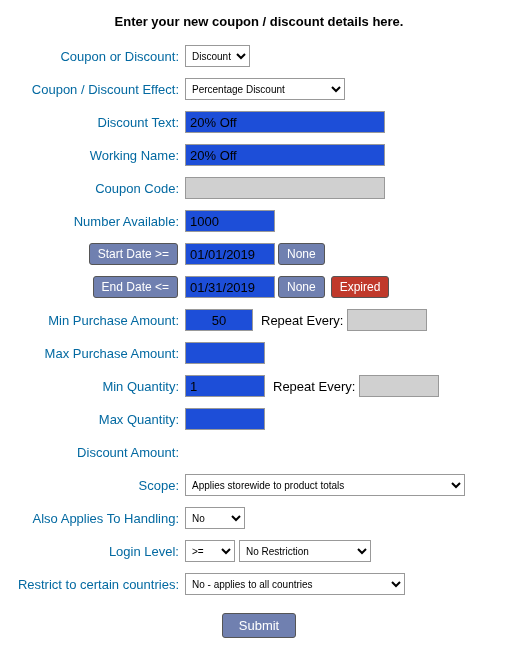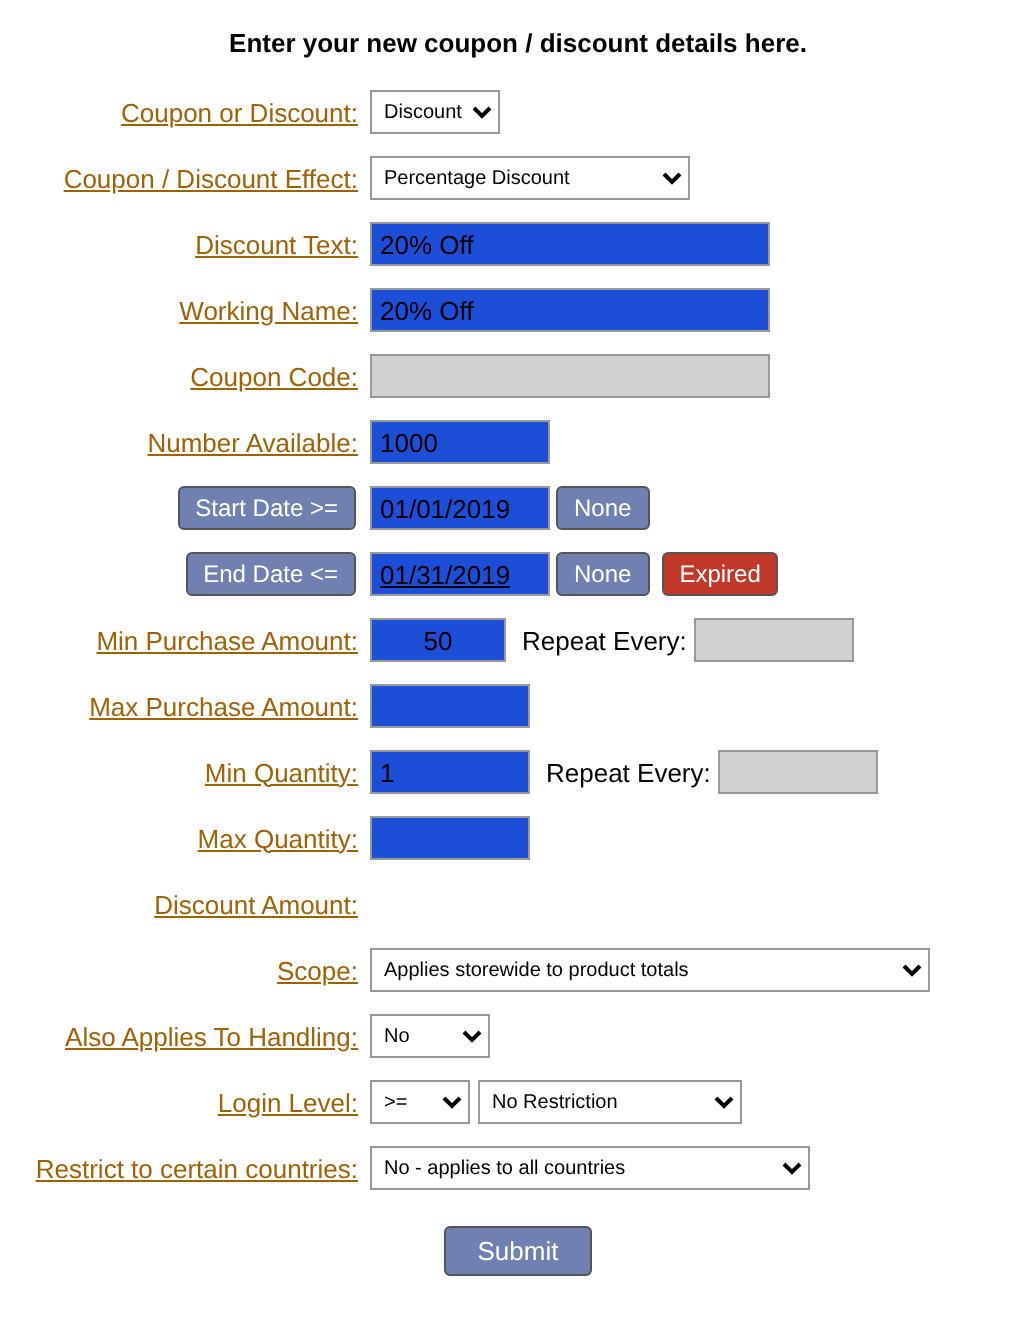--- a/index.html
+++ b/index.html
@@ -26,22 +26,21 @@
       align-items: center;
       margin-bottom: 7px;
       min-height: 26px;
     }
     .form-label {
       text-align: right;
       width: 175px;
       min-width: 175px;
       padding-right: 6px;
       font-size: 13px;
-      color: #a16207;
-      text-decoration: underline;
+      color: #0369a1;
     }
     .form-field {
       display: flex;
       align-items: center;
       flex: 1;
     }
     input[type="text"] {
       border: 1px solid #999;
       padding: 2px 4px;
       font-size: 13px;
@@ -178,21 +177,21 @@
       <input type="text" style="width: 90px;" value="01/01/2019">
       <button class="btn btn-none">None</button>
     </div>
   </div>
 
   <div class="date-row">
     <div class="date-label-area">
       <button class="btn btn-none">End Date &lt;=</button>
     </div>
     <div class="inline-group">
-      <input type="text" style="width: 90px; text-decoration: underline;" value="01/31/2019">
+      <input type="text" style="width: 90px;" value="01/31/2019">
       <button class="btn btn-none">None</button>
       <button class="btn btn-expired">Expired</button>
     </div>
   </div>
 
   <div class="form-row">
     <div class="form-label">Min Purchase Amount:</div>
     <div class="form-field">
       <input type="text" style="width: 68px; text-align: center;" value="50">
       <span class="repeat-label">Repeat Every:</span>

